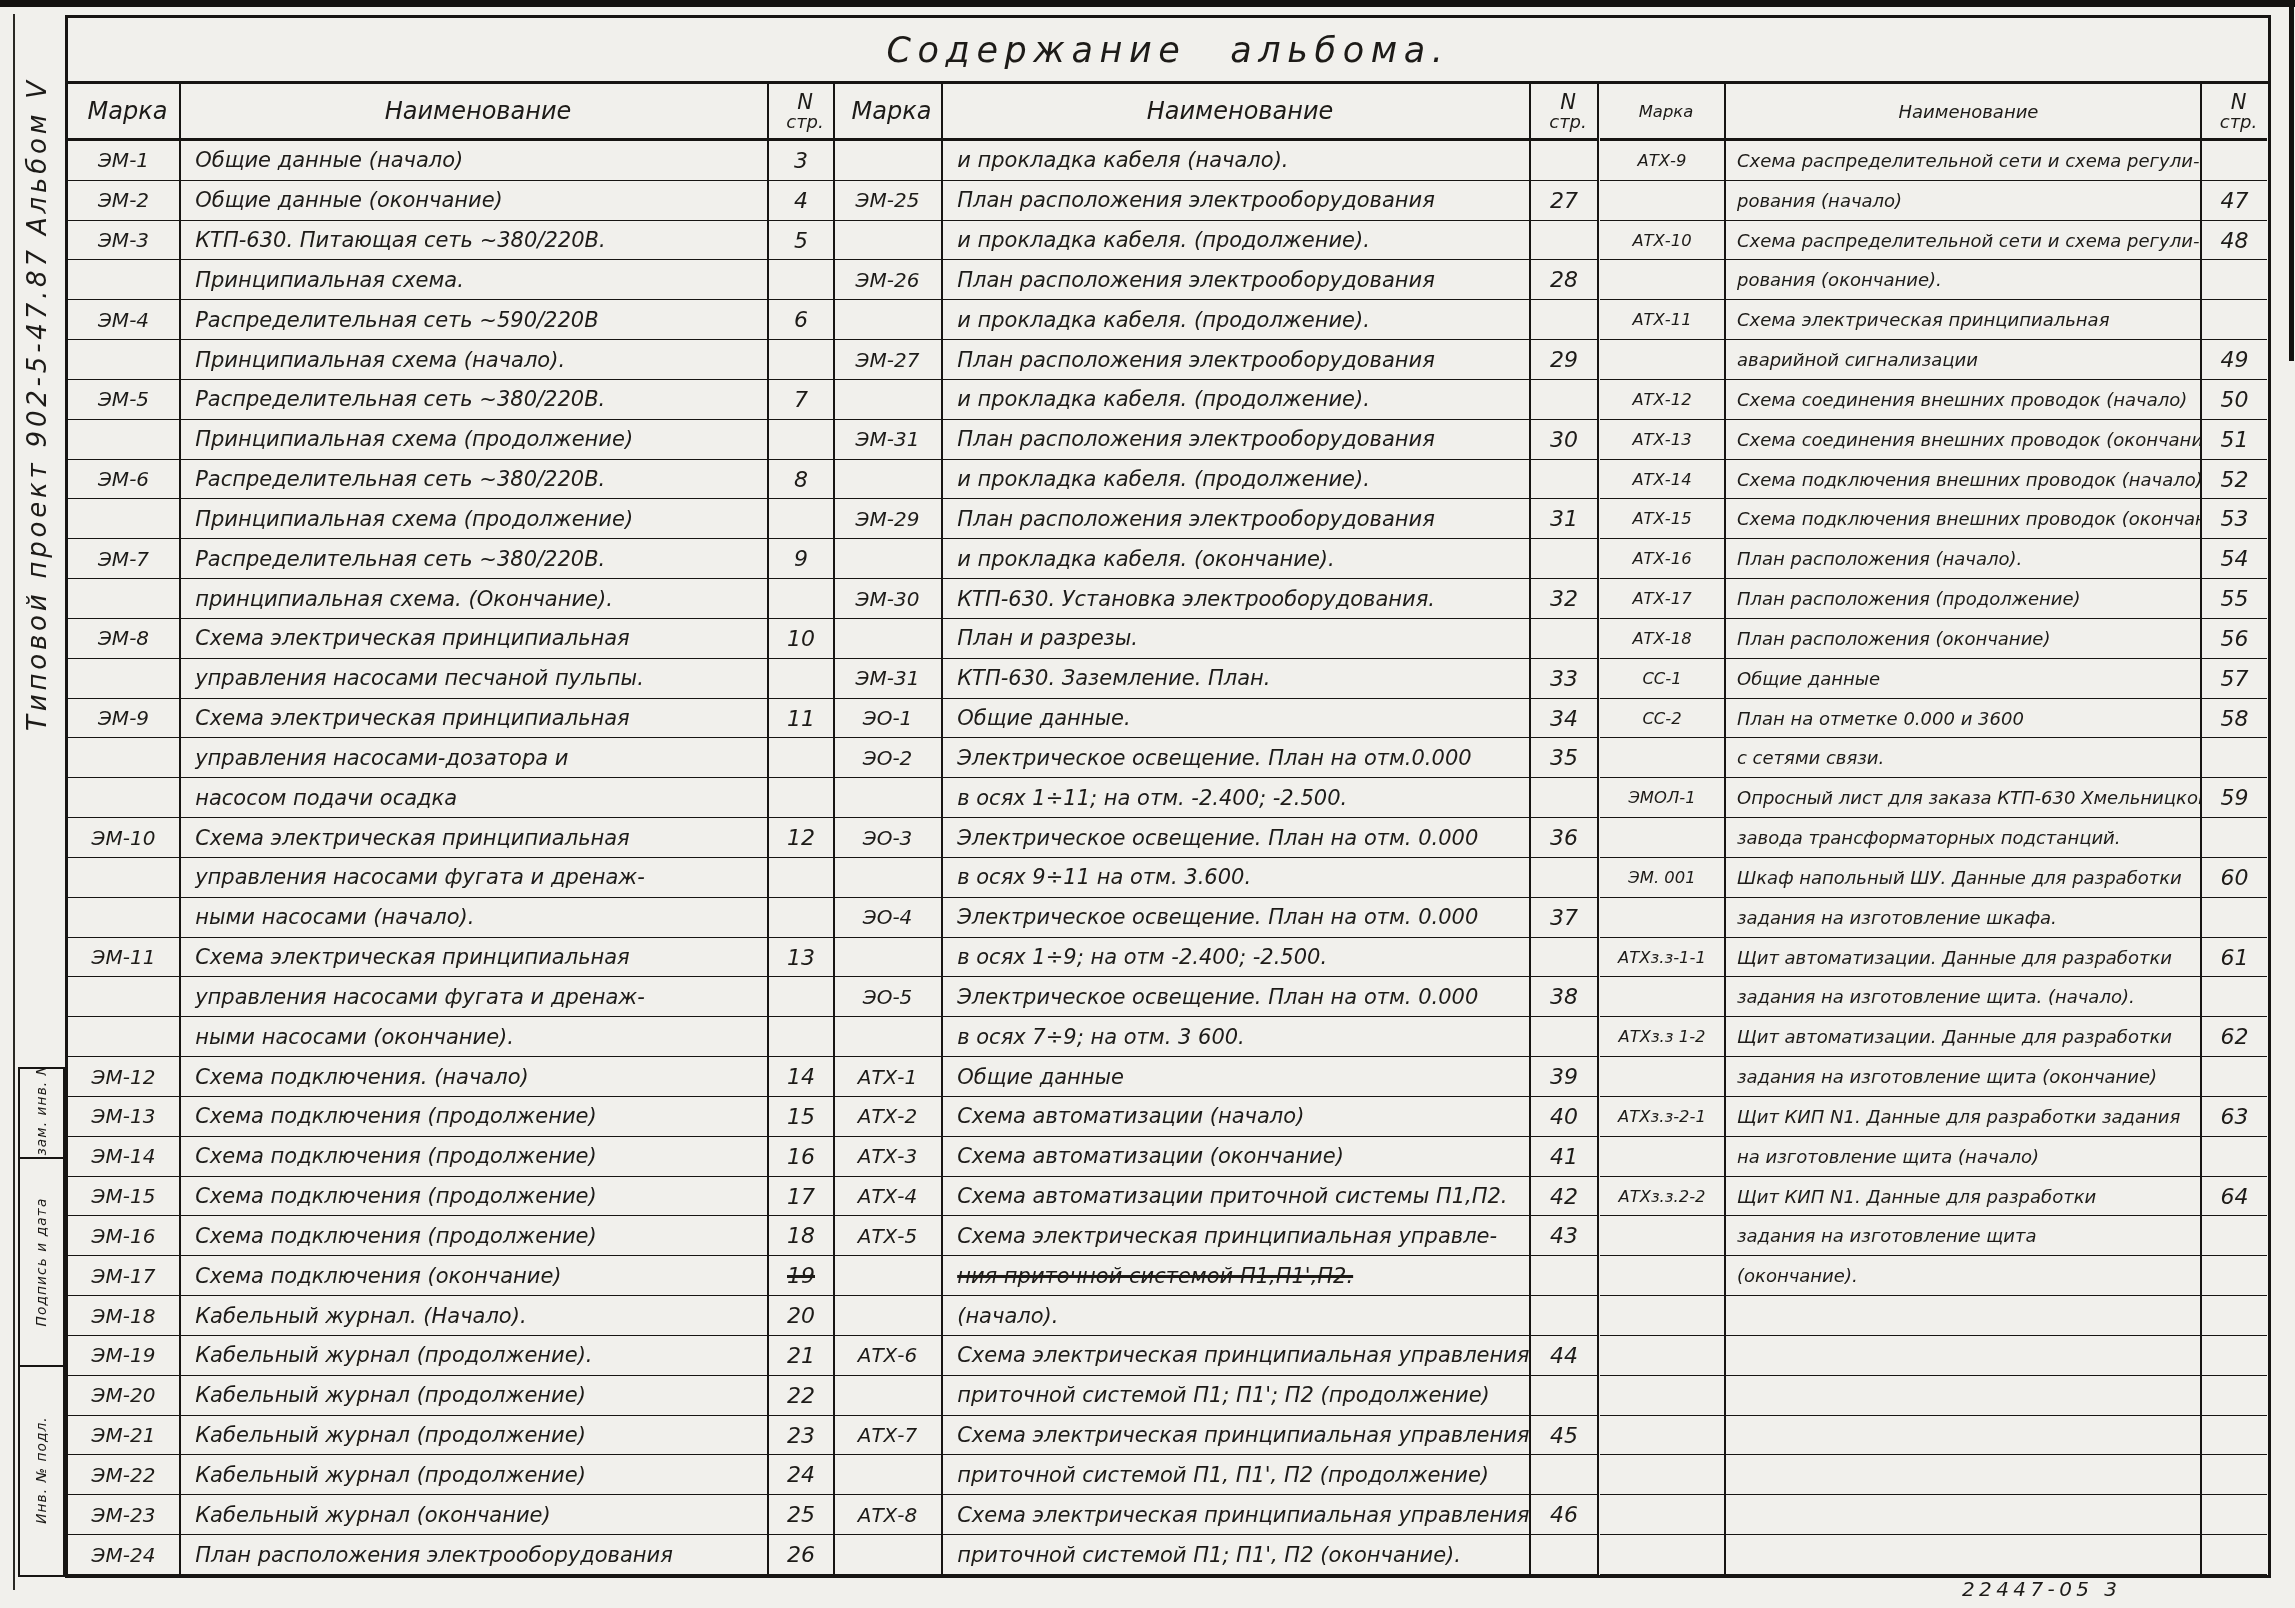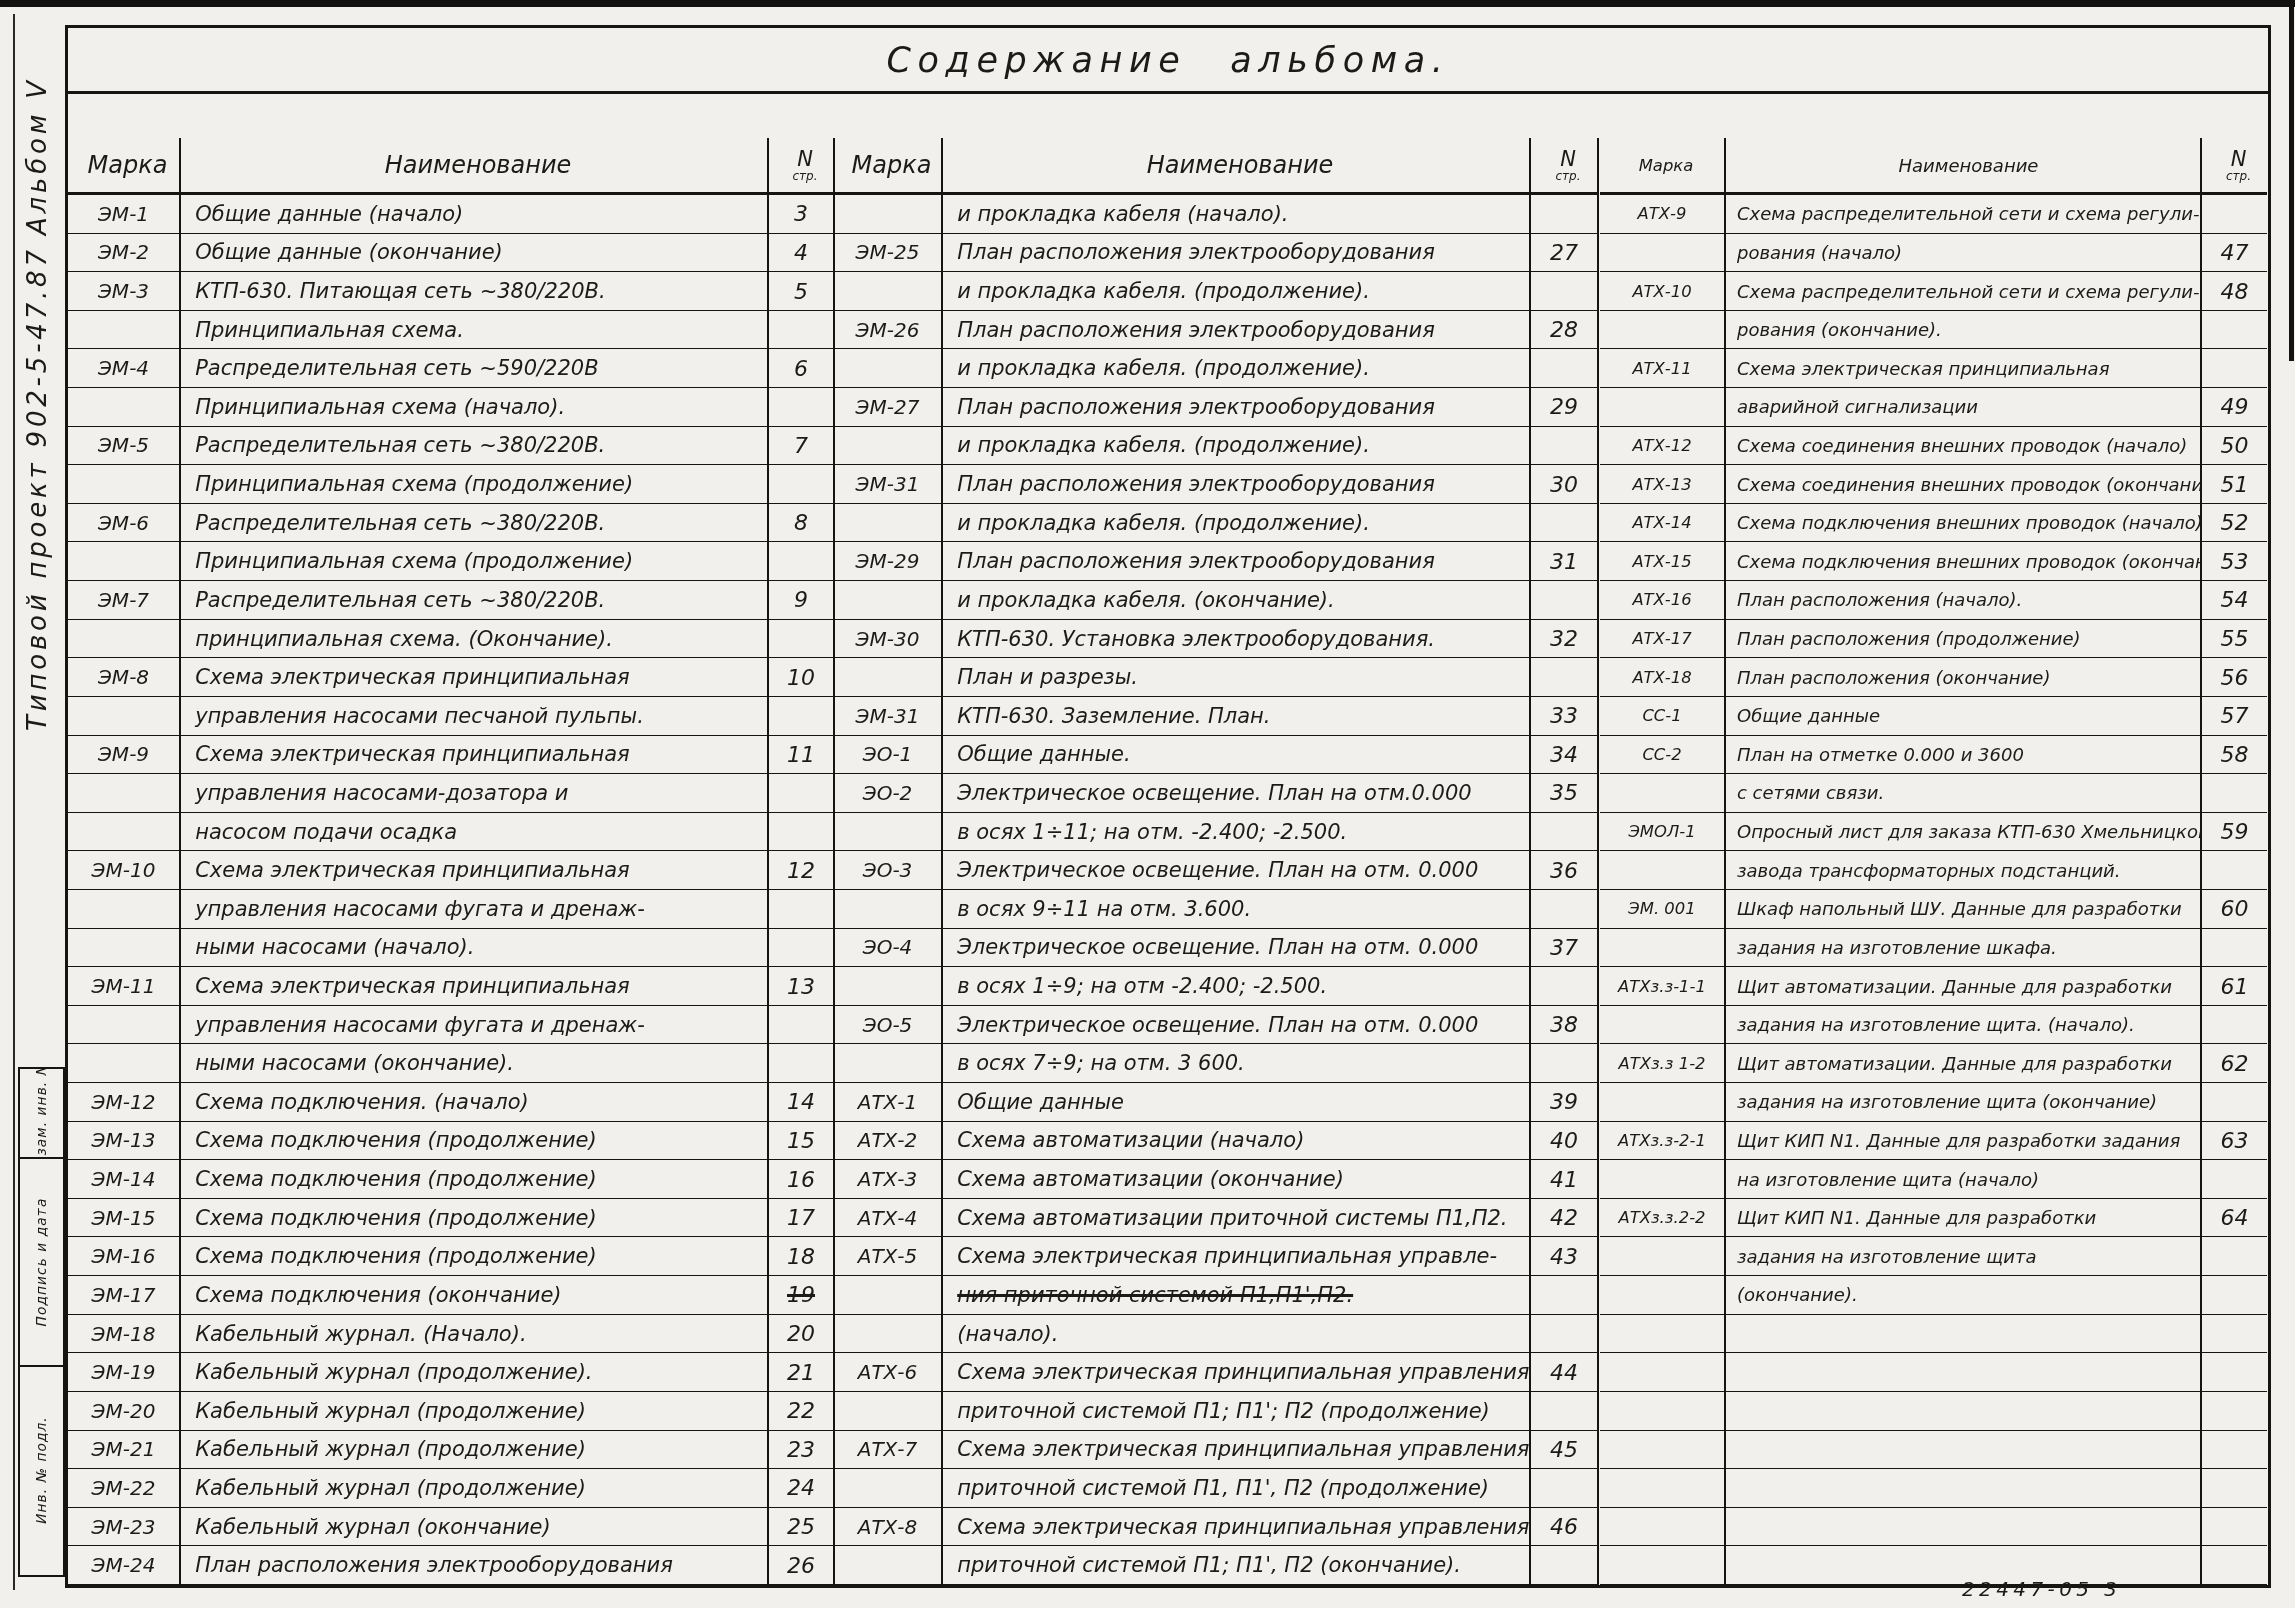--- a/index.html
+++ b/index.html
@@ -10,23 +10,23 @@
     font-family:"DejaVu Sans",sans-serif;
     overflow:hidden;
   }
   .paper{position:absolute;inset:0;background:#f1f0ec;}
   
   .edge-top{position:absolute;left:0;top:0;width:100%;height:7.1px;background:#141210;}
   .edge-right{position:absolute;right:1.1px;top:0;width:4.9px;height:361px;background:#141210;}
   .edge-left{position:absolute;left:13px;top:14.2px;width:2.2px;height:1576px;background:#2a2824;}
 
   .frame{
-    position:absolute;left:65px;top:25px;width:2206px;height:1563px;
+    position:absolute;left:65px;top:15px;width:2206px;height:1563px;
     border:3.8px solid #171513;box-sizing:border-box;
-    display:flex;flex-direction:column;background:#f1f0ec;gap:44px;
+    display:flex;flex-direction:column;background:#f1f0ec;
   }
   .title-band{
     height:63px;border-bottom:3.3px solid #171513;
     display:flex;align-items:center;justify-content:center;flex:none;
   }
   .sheet-title{
     font-size:35px;font-style:italic;color:#1d1b18;
     letter-spacing:6.6px;word-spacing:26px;white-space:nowrap;
   }
   .table-wrap{display:flex;flex:1;min-height:0;}
@@ -43,21 +43,21 @@
     border-right:2.2px solid #171513;border-bottom:1.6px solid #171513;
   }
   .col-mark{justify-content:center;font-size:20px;}
   .col-name{padding-left:14.2px;font-size:21px;}
   .col-page{justify-content:center;font-size:22px;border-right:2.7px solid #171513;}
   .g2 .col-mark{font-size:16.4px;}
   .g2 .col-name{font-size:18px;padding-left:11px;}
   .g2 .col-page{border-right:none;}
   .hc{justify-content:center;padding-left:8px;border-bottom:3.3px solid #171513;font-size:24px;}
   .hc.col-page{flex-direction:column;line-height:1.05;font-size:21px;align-items:center;}
-  .hc .pg2{font-size:12px;}
+  .hc .pg2{font-size:18px;}
   .struck{text-decoration:line-through;text-decoration-thickness:2.7px;}
 
   .vlabel{
     position:absolute;transform:rotate(-90deg);transform-origin:0 0;
     white-space:nowrap;font-style:italic;color:#1d1b18;
   }
   .vlabel-project{left:22px;top:731px;font-size:26px;letter-spacing:3.8px;}
   .vlabel-album{left:22px;top:235px;font-size:26px;letter-spacing:3.8px;}
 
   .stamp{

